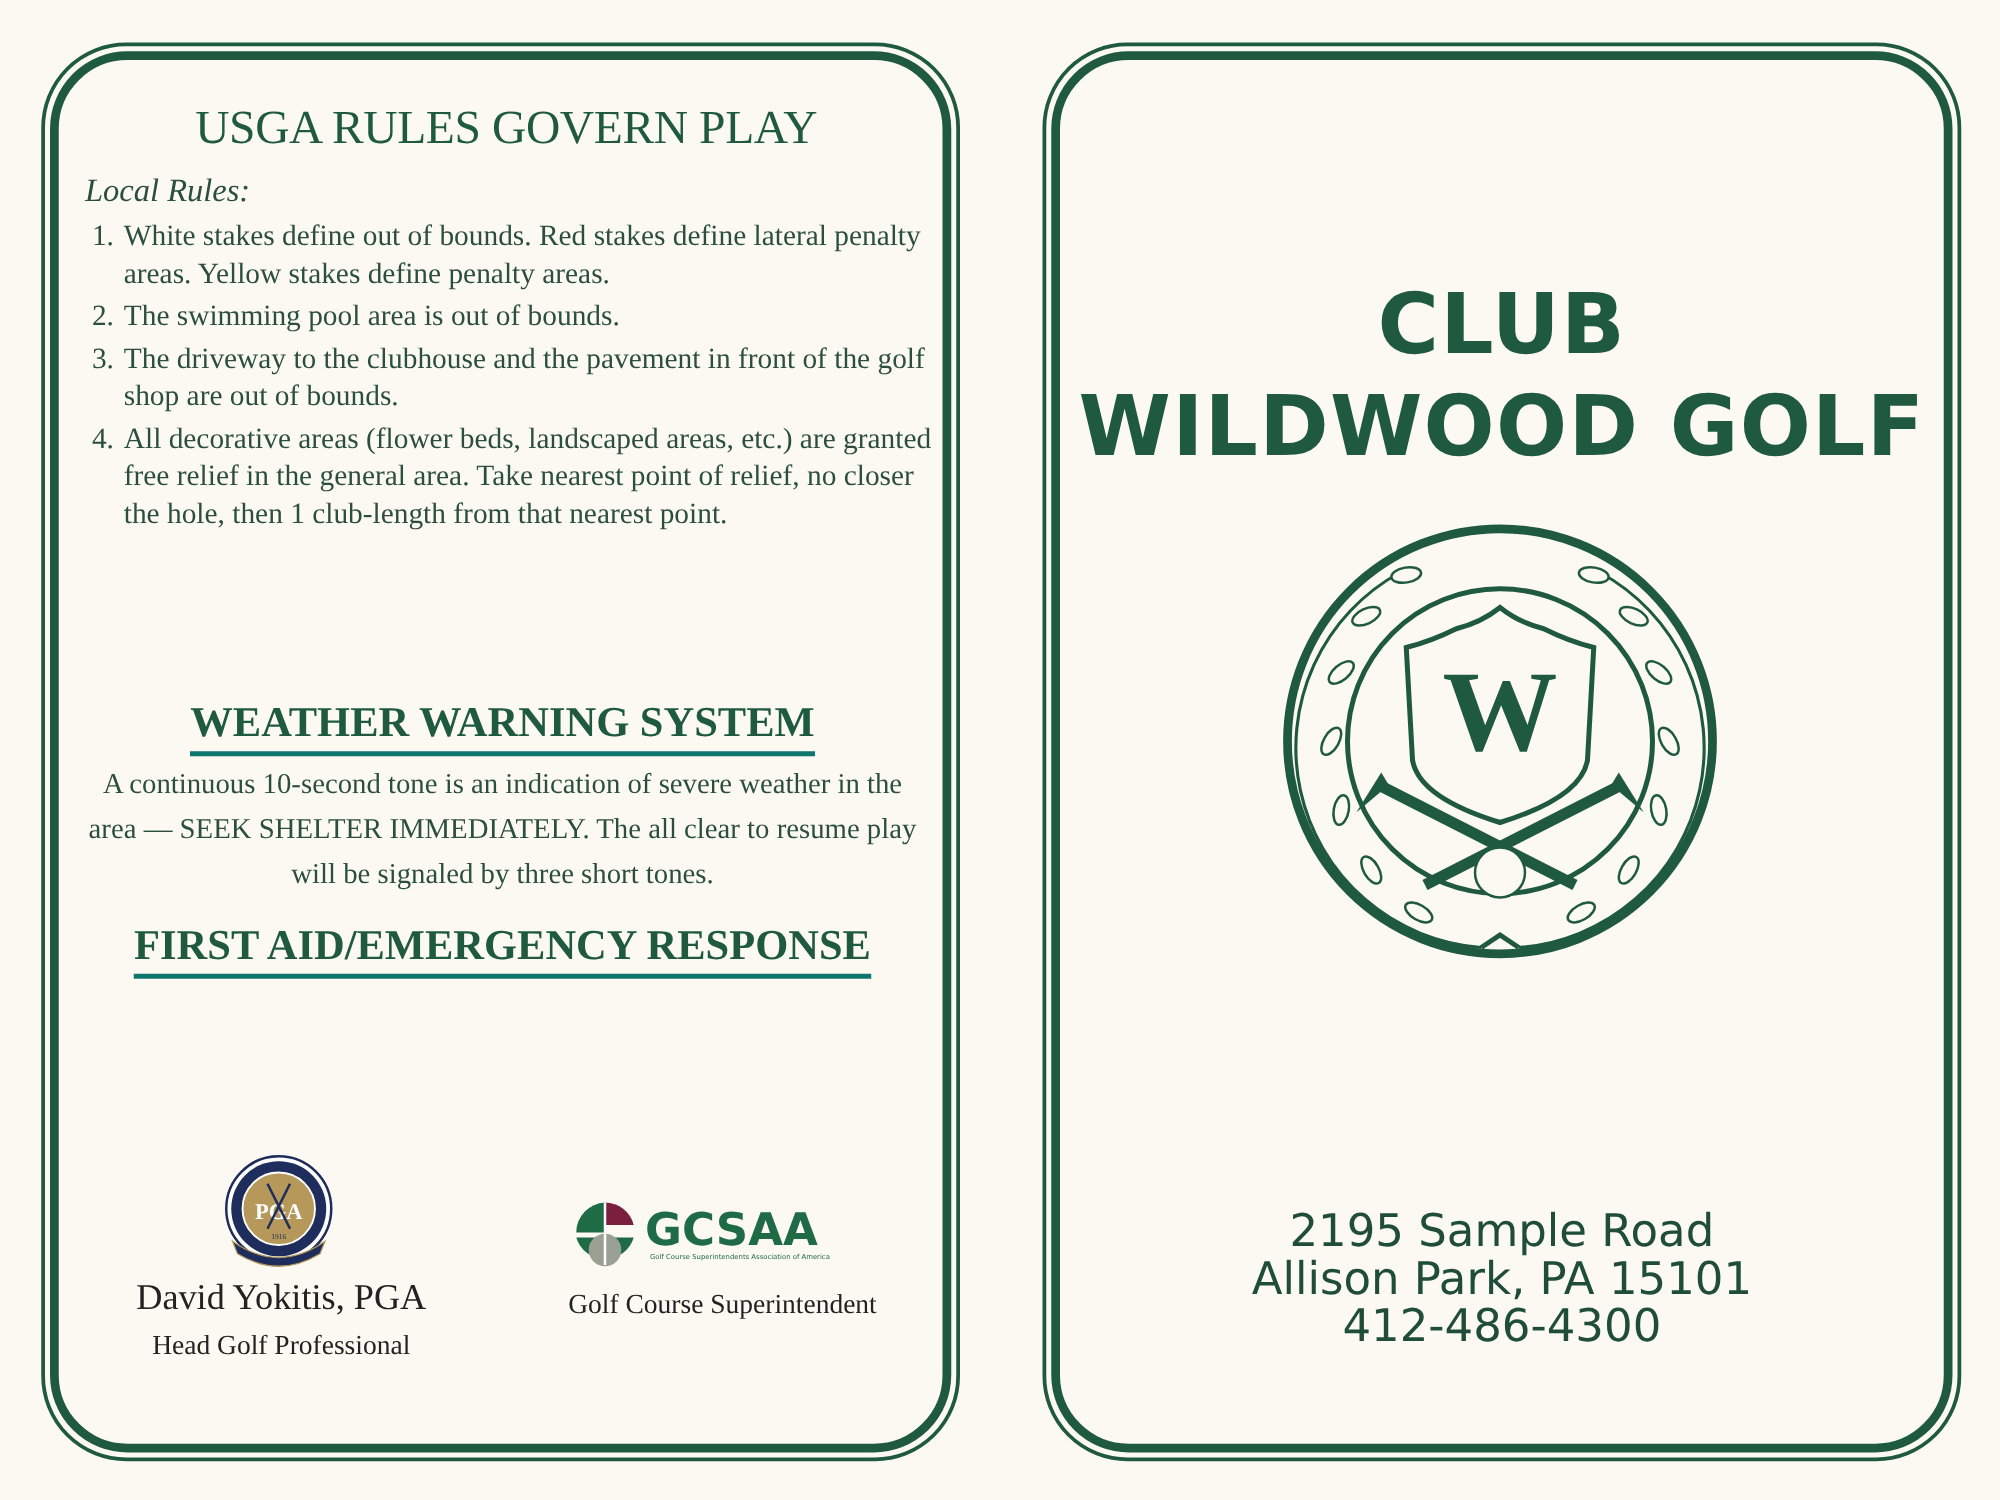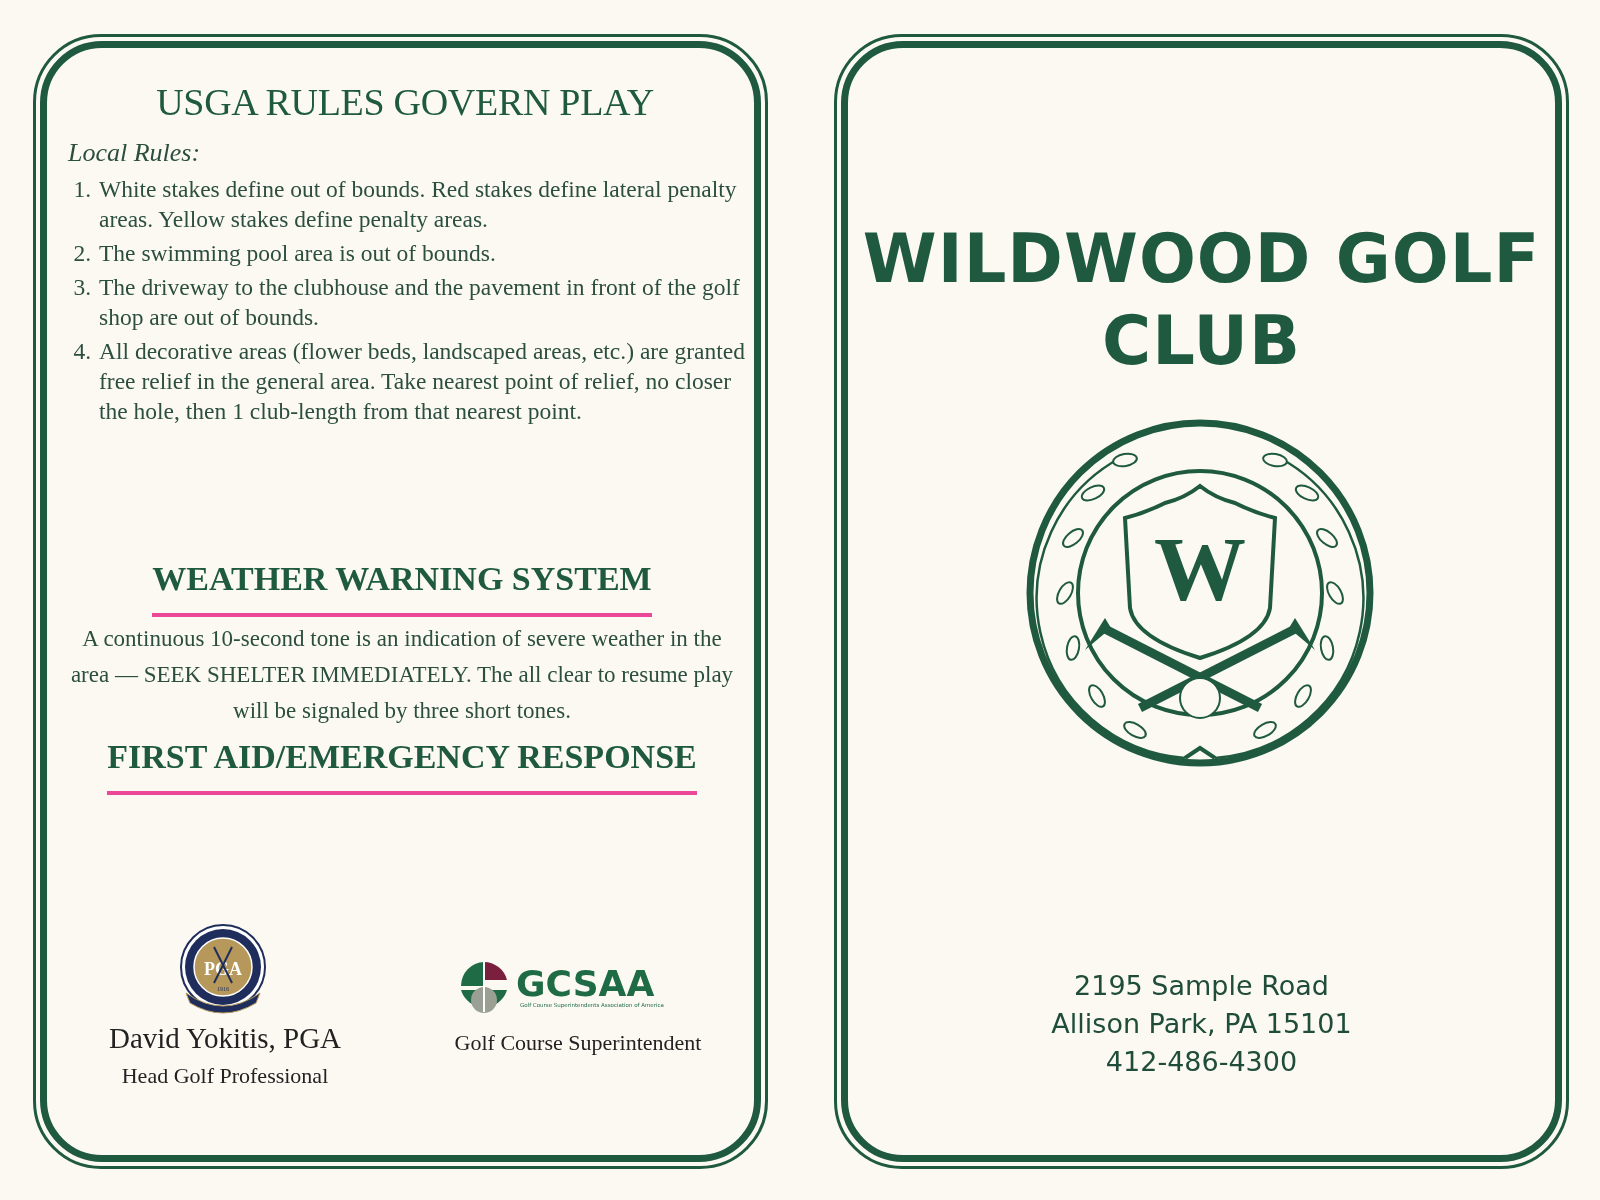--- a/index.html
+++ b/index.html
@@ -20,35 +20,35 @@
 
   .panel { position: absolute; }
   #left-panel { left: 60px; top: 80px; width: 690px; }
 
   .h1 { font-size: 38px; font-weight: normal; text-align: center; color: #1f5a40; letter-spacing: -0.3px; margin: 0; }
   .local-label { font-size: 26px; margin-top: 14px; margin-left: 8px; color: #2b4e3e; font-style: italic; }
   ol.rules { margin: 6px 0 0 0; padding-left: 37px; font-size: 23.5px; line-height: 30px; color: #2b4e3e; }
   ol.rules li { margin-bottom: 4px; padding-left: 2px; }
 
   .h2 { font-size: 34px; font-weight: bold; text-align: center; color: #1f5a40; margin: 0; }
-  .h2 span { border-bottom: 4px solid #ec4899; padding-bottom: 16px; display: inline-block; line-height: 36px; }
+  .h2 span { border-bottom: 4px solid #0f766e; padding-bottom: 4px; display: inline-block; line-height: 36px; }
   .para { font-size: 23px; line-height: 36px; text-align: center; color: #2b4e3e; }
 
   .sig { position: absolute; text-align: center; color: #222; }
   .sig .name { font-size: 29px; }
   .sig .title { font-size: 22px; margin-top: 8px; }
 
   .big-title {
     position: absolute; left: 841px; width: 721px; top: 218px; text-align: center;
     font-family: "DejaVu Sans", "Liberation Sans", sans-serif; font-weight: bold; font-size: 67px;
     line-height: 82px; color: #1f5a40; letter-spacing: 1px;
   }
   .address {
     position: absolute; left: 841px; width: 721px; top: 967px; text-align: center;
-    font-family: "DejaVu Sans", "Liberation Sans", sans-serif; font-size: 27px; line-height: 38px; color: #1f4d3a;
+    font-family: "DejaVu Sans", "Liberation Sans", sans-serif; font-size: 36px; line-height: 38px; color: #1f4d3a;
   }
 </style>
 </head>
 <body>
 
 <div id="left-outer" class="card-outer"></div>
 <div id="left-inner" class="card-inner"></div>
 <div id="right-outer" class="card-outer"></div>
 <div id="right-inner" class="card-inner"></div>
 
@@ -99,22 +99,22 @@
 
 <div class="sig" style="left:90px; top:1022px; width:270px;">
   <div class="name">David Yokitis, PGA</div>
   <div class="title">Head Golf Professional</div>
 </div>
 <div class="sig" style="left:428px; top:1022px; width:300px;">
   <div class="title">Golf Course Superintendent</div>
 </div>
 
 <div class="big-title">
+  <div>CLUB</div>
   <div>WILDWOOD GOLF</div>
-  <div>CLUB</div>
 </div>
 
 <div style="position:absolute; left:1025px; top:418px; width:350px; height:350px;">
   <svg width="350" height="350" viewBox="0 0 350 350">
     <circle cx="175" cy="175" r="170" fill="none" stroke="#1f5a40" stroke-width="7"></circle>
     <circle cx="175" cy="175" r="122" fill="none" stroke="#1f5a40" stroke-width="4"></circle>
 
     <g fill="none" stroke="#1f5a40" stroke-width="2.5">
       <path d="M160 340 A160 160 0 0 1 95 40"></path>
       <path d="M190 340 A160 160 0 0 0 255 40"></path>

